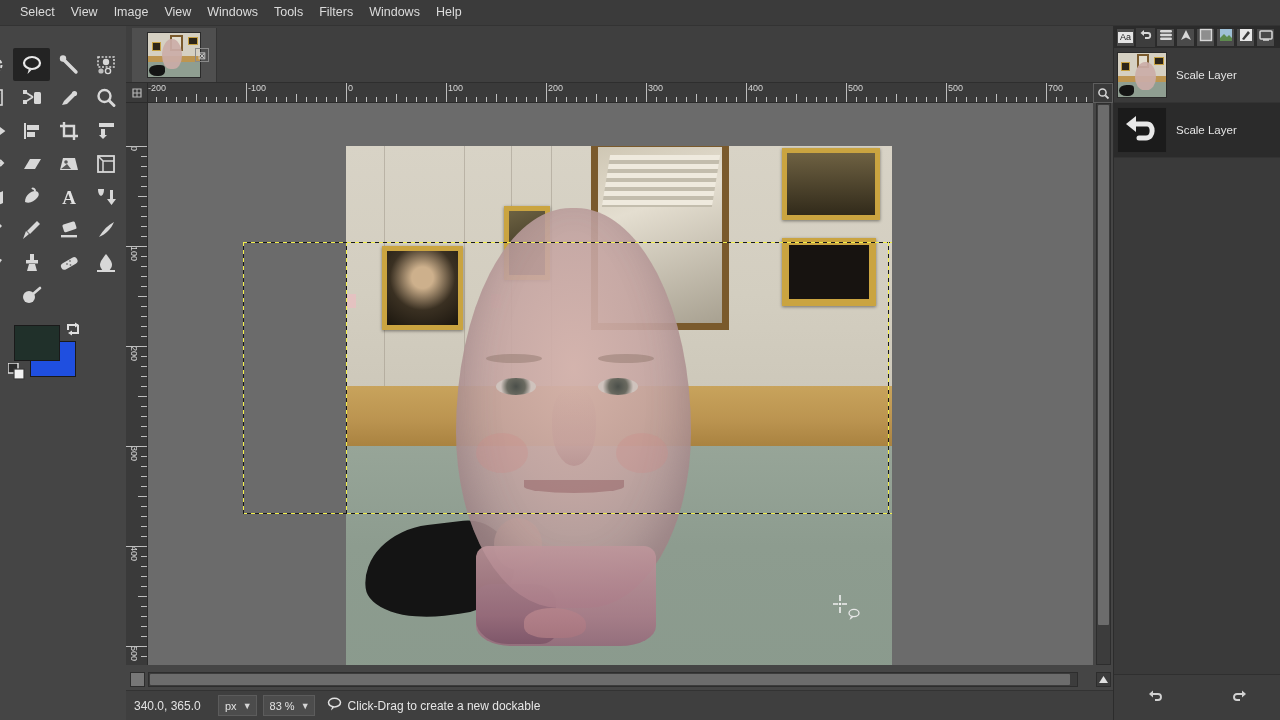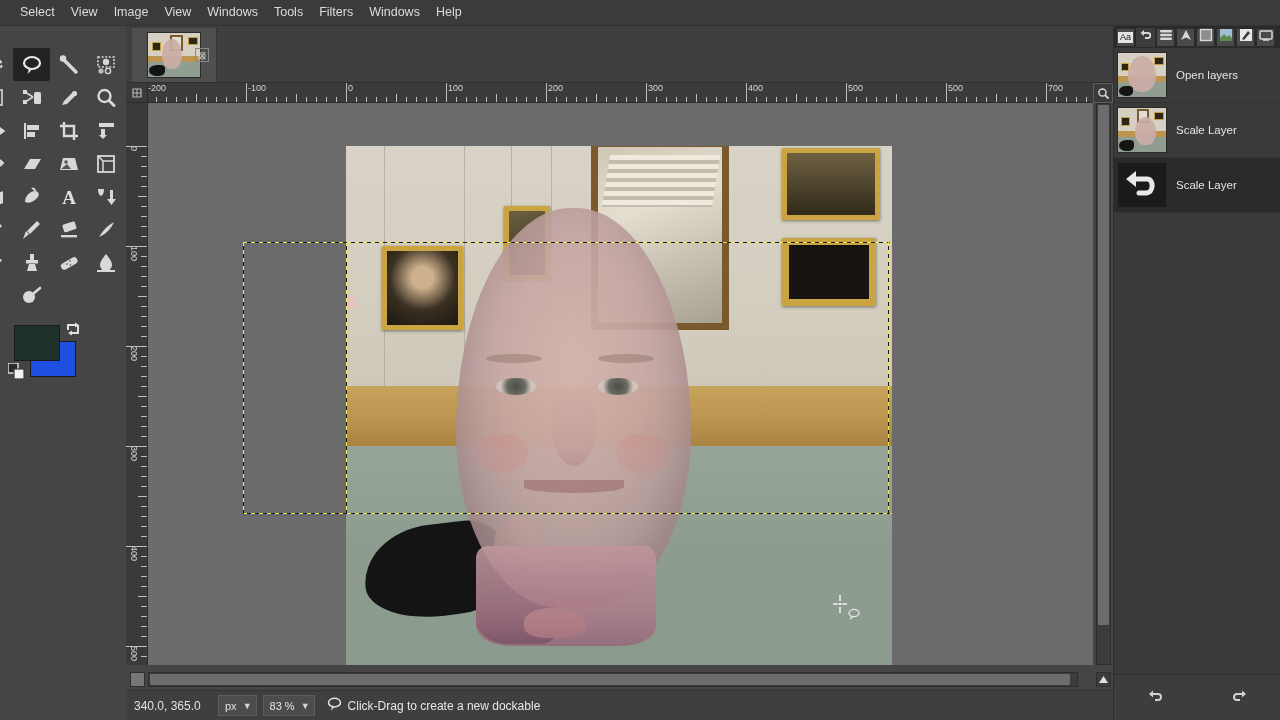--- a/index.html
+++ b/index.html
@@ -1022,34 +1022,20 @@
         <span><svg width="14" height="14" viewBox="0 0 14 14">
               <rect x="1" y="3" width="12" height="8" rx="1" fill="none" stroke="#d8d8d8" stroke-width="1.5"></rect>
               <path d="M4 12 H10" stroke="#d8d8d8" stroke-width="1.5"></path>
             </svg></span>
       </div>
     </div>
 
     <div id="history-list">
 
 
-      <div class="hist-row">
-        <div class="hist-thumb">
-          <div class="mini">
-            <div class="m-wall"></div>
-              <div class="m-wain"></div>
-              <div class="m-floor"></div>
-            <div class="m-fr" style="left:3px;top:10px;width:8px;height:8px;"></div>
-            <div class="m-fr" style="left:36px;top:4px;width:10px;height:8px;"></div>
-            <div class="m-face" style="left:10px;top:3px;width:28px;height:36px;"></div>
-            <div class="m-pers" style="left:1px;top:33px;width:14px;height:10px;"></div>
-          </div>
-        </div>
-        <div class="hist-label">Open layers</div>
-      </div>
 
       <div class="hist-row">
         <div class="hist-thumb">
           <div class="mini">
             <div class="m-wall"></div>
               <div class="m-wain"></div>
               <div class="m-floor"></div>
             <div class="m-fr" style="left:3px;top:9px;width:9px;height:9px;"></div>
             <div class="m-mir" style="left:19px;top:1px;width:12px;height:14px;"></div>
             <div class="m-fr" style="left:36px;top:4px;width:10px;height:8px;"></div>

